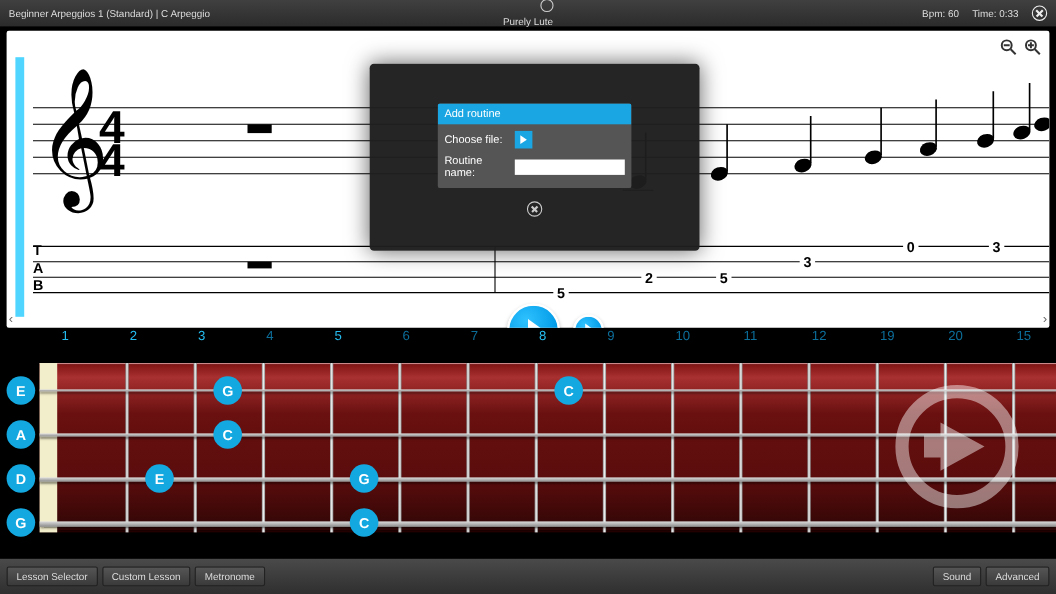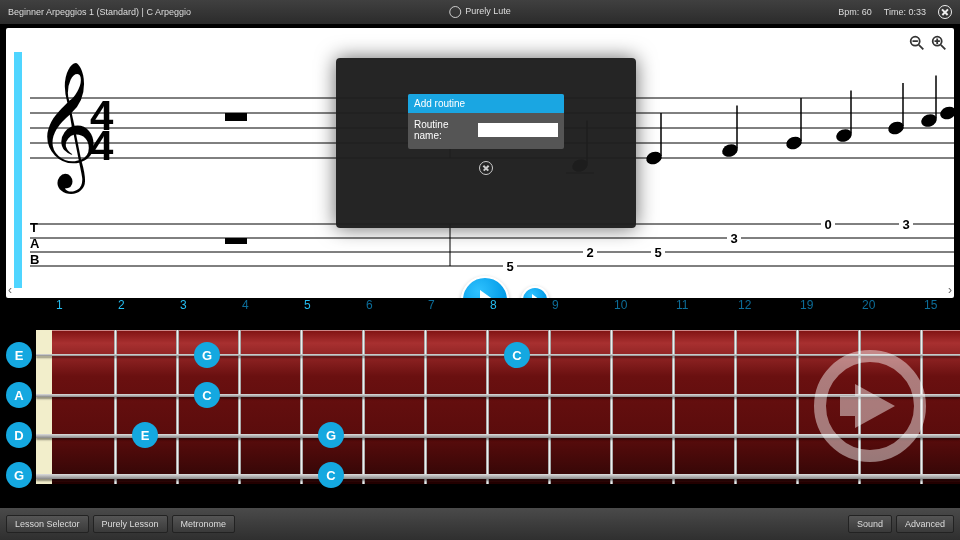--- a/index.html
+++ b/index.html
@@ -9,21 +9,21 @@
   
   .topbar {
     height: 24px;
     background: linear-gradient(to bottom, #404040, #2b2b2b);
     display: flex; align-items: center; padding: 0 8px; color: #ddd;
     font-size: 9px; position: relative;
   }
   .topbar .title { flex: 0 0 auto; }
   .topbar .center {
     position: absolute; left: 50%; transform: translateX(-50%);
-    display: flex; align-items: flex-start; gap: 4px; font-size: 9px;
+    display: flex; align-items: flex-end; gap: 4px; font-size: 9px; flex-direction: column;
   }
   .topbar .center .logo-circ {
     width: 12px; height: 12px; border: 1px solid #ccc; border-radius: 50%;
     display: inline-block;
   }
   .topbar .right { margin-left: auto; display: flex; align-items: center; gap: 12px; }
   .topbar .closebtn {
     width: 14px; height: 14px; border: 1.5px solid #eee; border-radius: 50%;
     position: relative; cursor: pointer;
   }
@@ -156,21 +156,21 @@
   .bottombar .rightgroup { margin-left: auto; display: flex; gap: 4px; }
 
   
   .modal-shroud {
     position: absolute; left: 330px; top: 30px; width: 300px; height: 170px;
     background: rgba(30,30,30,0.97); border-radius: 4px; z-index: 20;
     padding-top: 36px;
     box-shadow: 0 0 20px rgba(0,0,0,0.6);
   }
   .modal {
-    margin: 0 auto; width: 156px;
+    margin: 0 auto; width: 176px;
     background: #555;
     color: #fff; font-size: 10px;
     border-radius: 2px; overflow: hidden;
   }
   .modal .mhead { background: #1aa6e2; padding: 4px 6px; }
   .modal .mbody { padding: 6px 6px 2px 6px; }
   .modal .mrow { display: flex; align-items: center; margin-bottom: 6px; gap: 6px; }
   .modal .mrow label { flex: 0 0 58px; }
   .modal .play-file {
     width: 16px; height: 16px; background: #1aa6e2; display: flex;
@@ -315,20 +315,26 @@
         <text x="876" y="11" text-anchor="middle" font-size="13" font-weight="bold">3</text>
       </svg>
 
     <span class="arrow-left">‹</span>
     <span class="arrow-right">›</span>
 
     <div class="modal-shroud">
       <div class="modal">
         <div class="mhead">Add routine</div>
         <div class="mbody">
+          <div class="mrow">
+            <label>Choose file:</label>
+            <span class="play-file">
+                <span class="mini-tri"></span>
+              </span>
+          </div>
           <div class="mrow">
             <label>Routine name:</label>
             <input type="text" value="" style="">
           </div>
         </div>
       </div>
       <div class="modal-close"></div>
     </div>
 
     <div class="play-overlay">
@@ -394,21 +400,21 @@
       <div class="note-dot" style="left: 318px; top: 104px;">G</div>
       <div class="note-dot" style="left: 318px; top: 144px;">C</div>
       <div class="note-dot" style="left: 504px; top: 24px;">C</div>
     </div>
 
   <div class="spacer"></div>
 
   <div class="bottombar" style="position:relative;">
     <div id="bb-left" style="display:flex;gap:4px;">
         <button class="btn">Lesson Selector</button>
-        <button class="btn">Purely Lesson</button>
+        <button class="btn">Custom Lesson</button>
         <button class="btn">Metronome</button>
       </div>
     <div class="rightgroup" id="bb-right">
         <button class="btn">Sound</button>
         <button class="btn">Advanced</button>
       </div>
   </div>
 
 </div>
 

